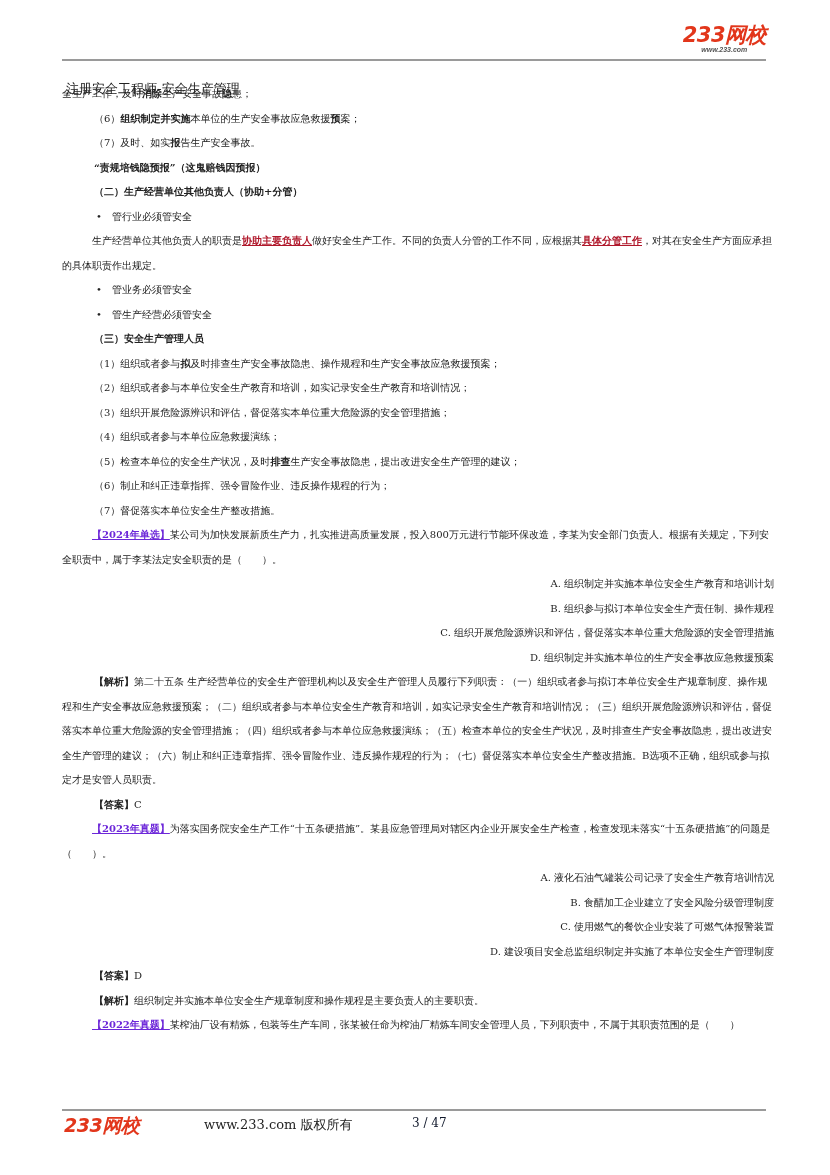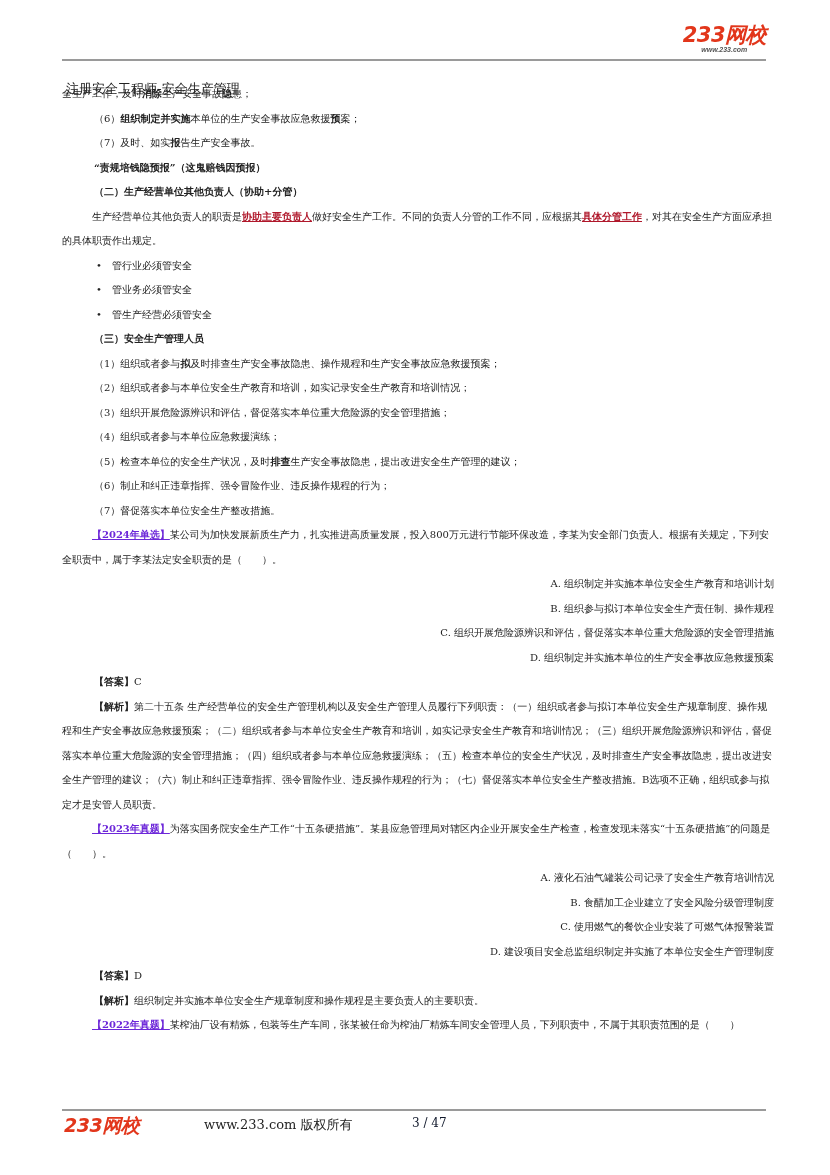--- a/index.html
+++ b/index.html
@@ -50,45 +50,45 @@
     <span>全生产工作，及时</span><span class="b">消除</span><span>生产安全事故</span><span class="b">隐</span><span>患；</span>
   </p>
   <p class="p ind1">
     <span>（6）</span><span class="b">组织制定并实施</span><span>本单位的生产安全事故应急救援</span><span class="b">预</span><span>案；</span>
   </p>
   <p class="p ind1">
     <span>（7）及时、如实</span><span class="b">报</span><span>告生产安全事故。</span>
   </p>
   <p class="p ind1 b">“责规培钱隐预报”（这鬼赔钱因预报）</p>
   <p class="p ind1 b">（二）生产经营单位其他负责人（协助+分管）</p>
+  <p class="p bullet">管行业必须管安全</p>
   <p class="p wrap" style="text-indent: 30px;">
     <span>生产经营单位其他负责人的职责是</span><span class="red-ul">协助主要负责人</span><span>做好安全生产工作。不同的负责人分管的工作不同，应根据其</span><span class="red-ul">具体分管工作</span><span>，对其在安全生产方面应承担的具体职责作出规定。</span>
   </p>
-  <p class="p bullet">管行业必须管安全</p>
   <p class="p bullet">管业务必须管安全</p>
   <p class="p bullet">管生产经营必须管安全</p>
   <p class="p ind1 b">（三）安全生产管理人员</p>
 
   <p class="p ind1"><span>（1）组织或者参与</span><span class="b">拟</span><span>及时排查生产安全事故隐患、操作规程和生产安全事故应急救援预案；</span></p>
   <p class="p ind1"><span>（2）组织或者参与本单位安全生产教育和培训，如实记录安全生产教育和培训情况；</span></p>
   <p class="p ind1"><span>（3）组织开展危险源辨识和评估，督促落实本单位重大危险源的安全管理措施；</span></p>
   <p class="p ind1"><span>（4）组织或者参与本单位应急救援演练；</span></p>
   <p class="p ind1"><span>（5）检查本单位的安全生产状况，及时</span><span class="b">排查</span><span>生产安全事故隐患，提出改进安全生产管理的建议；</span></p>
   <p class="p ind1"><span>（6）制止和纠正违章指挥、强令冒险作业、违反操作规程的行为；</span></p>
   <p class="p ind1"><span>（7）督促落实本单位安全生产整改措施。</span></p>
 
   <p class="p wrap" style="text-indent: 30px;">
     <span class="tag">【2024年单选】</span><span>某公司为加快发展新质生产力，扎实推进高质量发展，投入800万元进行节能环保改造，李某为安全部门负责人。根据有关规定，下列安全职责中，属于李某法定安全职责的是（　　）。</span>
   </p>
   <p class="p ind2">A. 组织制定并实施本单位安全生产教育和培训计划</p>
   <p class="p ind2">B. 组织参与拟订本单位安全生产责任制、操作规程</p>
   <p class="p ind2">C. 组织开展危险源辨识和评估，督促落实本单位重大危险源的安全管理措施</p>
   <p class="p ind2">D. 组织制定并实施本单位的生产安全事故应急救援预案</p>
+  <p class="p wrap" style="text-indent: 32px;"><span class="b">【解析】</span><span>第二十五条 生产经营单位的安全生产管理机构以及安全生产管理人员履行下列职责：（一）组织或者参与拟订本单位安全生产规章制度、操作规程和生产安全事故应急救援预案；（二）组织或者参与本单位安全生产教育和培训，如实记录安全生产教育和培训情况；（三）组织开展危险源辨识和评估，督促落实本单位重大危险源的安全管理措施；（四）组织或者参与本单位应急救援演练；（五）检查本单位的安全生产状况，及时排查生产安全事故隐患，提出改进安全生产管理的建议；（六）制止和纠正违章指挥、强令冒险作业、违反操作规程的行为；（七）督促落实本单位安全生产整改措施。B选项不正确，组织或参与拟定才是安管人员职责。</span></p>
   <p class="p ind1"><span class="b">【答案】</span><span>C</span></p>
-  <p class="p wrap" style="text-indent: 32px;"><span class="b">【解析】</span><span>第二十五条 生产经营单位的安全生产管理机构以及安全生产管理人员履行下列职责：（一）组织或者参与拟订本单位安全生产规章制度、操作规程和生产安全事故应急救援预案；（二）组织或者参与本单位安全生产教育和培训，如实记录安全生产教育和培训情况；（三）组织开展危险源辨识和评估，督促落实本单位重大危险源的安全管理措施；（四）组织或者参与本单位应急救援演练；（五）检查本单位的安全生产状况，及时排查生产安全事故隐患，提出改进安全生产管理的建议；（六）制止和纠正违章指挥、强令冒险作业、违反操作规程的行为；（七）督促落实本单位安全生产整改措施。B选项不正确，组织或参与拟定才是安管人员职责。</span></p>
 
   <p class="p wrap" style="text-indent: 30px;">
     <span class="tag">【2023年真题】</span><span>为落实国务院安全生产工作“十五条硬措施”。某县应急管理局对辖区内企业开展安全生产检查，检查发现未落实“十五条硬措施”的问题是（　　）。</span>
   </p>
   <p class="p ind2">A. 液化石油气罐装公司记录了安全生产教育培训情况</p>
   <p class="p ind2">B. 食醋加工企业建立了安全风险分级管理制度</p>
   <p class="p ind2">C. 使用燃气的餐饮企业安装了可燃气体报警装置</p>
   <p class="p ind2">D. 建设项目安全总监组织制定并实施了本单位安全生产管理制度</p>
   <p class="p ind1"><span class="b">【答案】</span><span>D</span></p>
   <p class="p ind1"><span class="b">【解析】</span><span>组织制定并实施本单位安全生产规章制度和操作规程是主要负责人的主要职责。</span></p>

